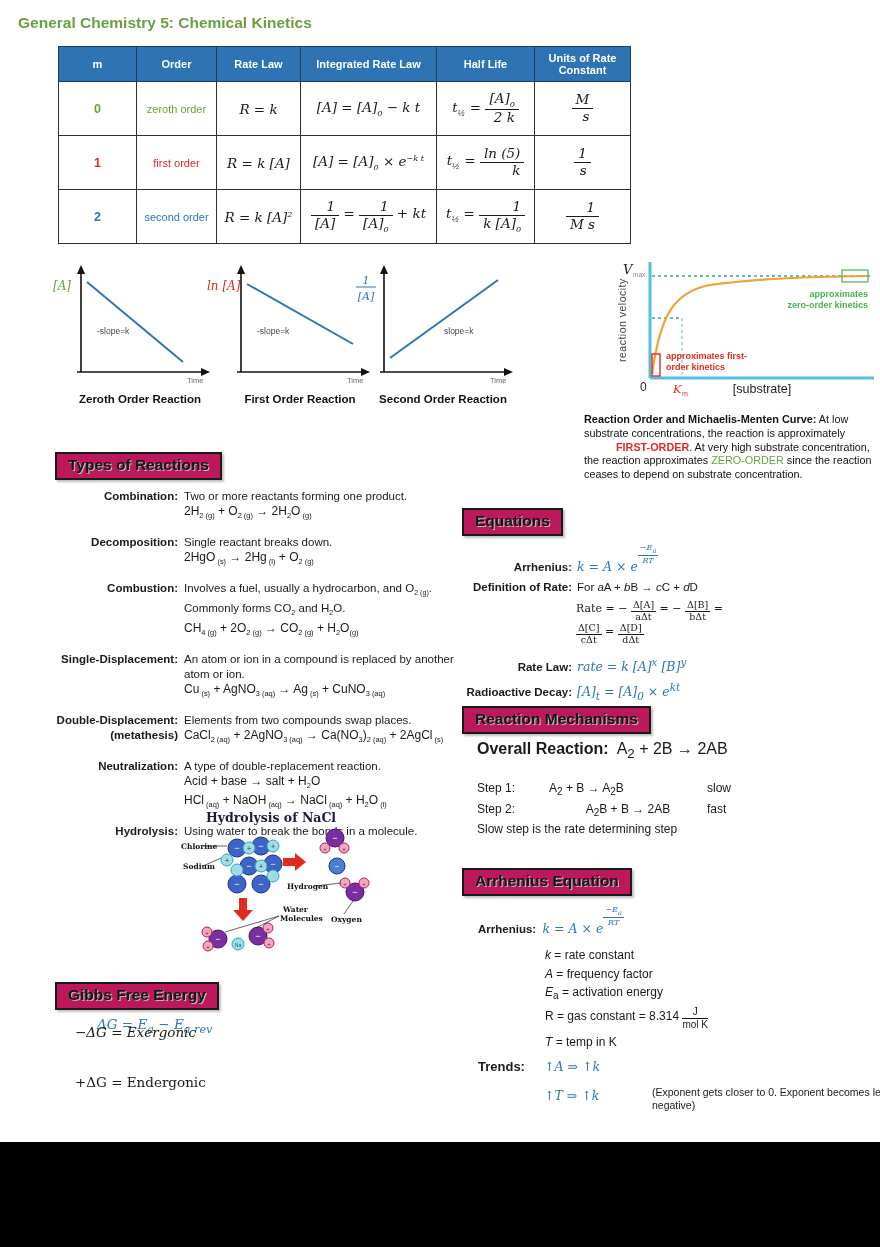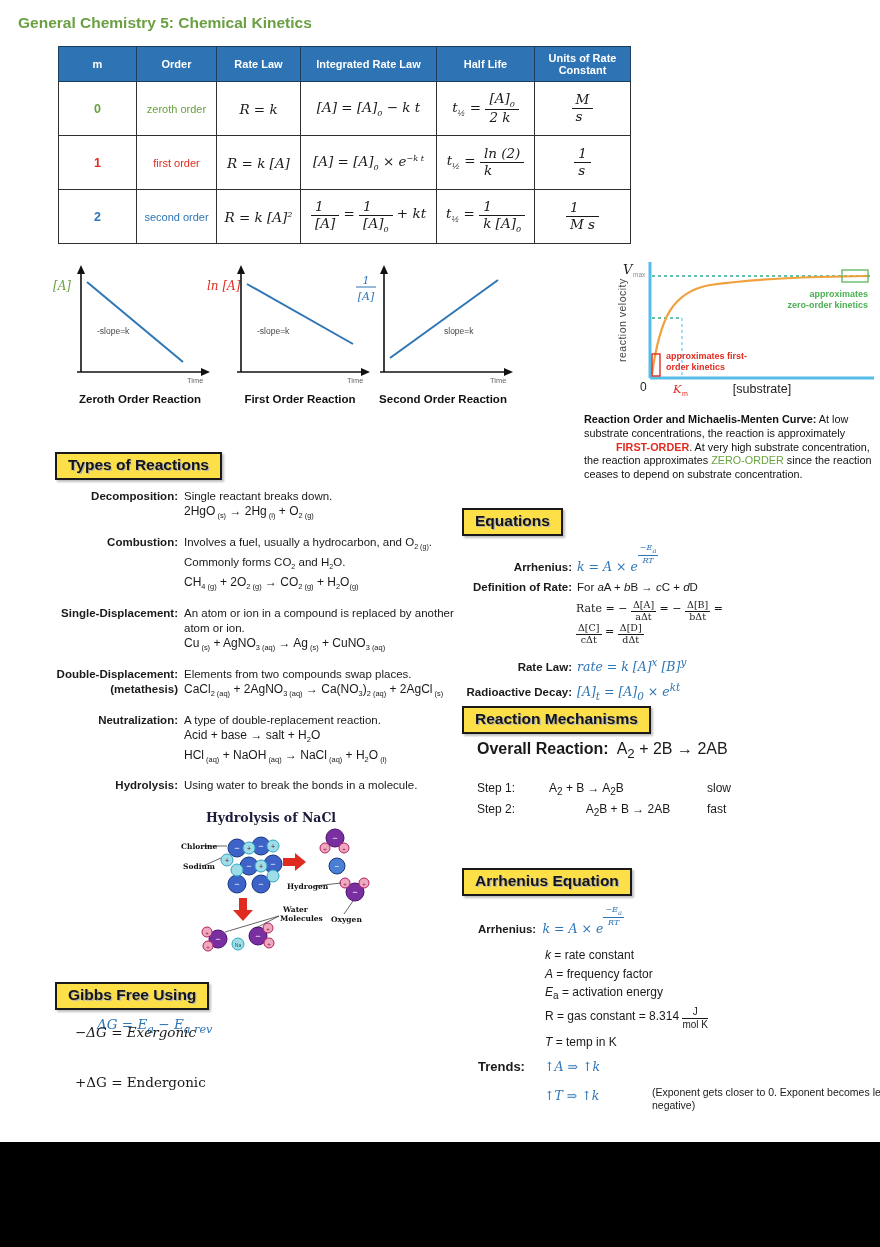--- a/index.html
+++ b/index.html
@@ -17,35 +17,35 @@
   #kin-table{left:58px;top:46px;}
   table{border-collapse:collapse;table-layout:fixed;}
   th,td{border:1px solid #2f2f2f;text-align:center;vertical-align:middle;padding:2px;}
   thead th{background:#2E74B5;color:#fff;font-weight:bold;font-size:11px;height:30px;border-color:#1d3d5c;}
   tbody tr{height:54px;}
   tbody td{font-size:13.5px;}
   td.m-cell{font-weight:bold;font-size:12.5px;}
   td.order-cell{font-size:11px;}
   .math{font-family:"DejaVu Serif",serif;font-style:italic;}
   .math sub,.math sup{font-size:60%;}
-  .frac{display:inline-block;vertical-align:-0.75em;text-align:left;line-height:1.15;}
+  .frac{display:inline-block;vertical-align:-0.75em;text-align:right;line-height:1.15;}
   .frac .n{display:block;border-bottom:1px solid currentColor;padding:0 4px;}
   .frac .d{display:block;padding:0 4px;}
 
   
   .ograph{width:170px;height:152px;}
   .ograph .cap{position:absolute;top:133px;left:10px;width:170px;text-align:center;
                font-weight:bold;font-size:11.5px;color:#111;}
 
   
   #mm-caption{left:584px;top:413px;width:294px;font-size:10.8px;line-height:13.8px;color:#111;}
   #mm-caption b{font-size:10.9px;}
 
   
-  .secbox{display:inline-block;border:2px solid #1a1a1a;background:#fde047;padding:2px 11px 4px;
+  .secbox{display:inline-block;border:2px solid #1a1a1a;background:#be185d;padding:2px 11px 4px;
           font-size:15.5px;font-weight:bold;color:#141414;
           text-shadow:1.2px 1.2px 0 #b5b5b5;box-shadow:2px 2px 2px rgba(0,0,0,.25);}
 
   
   #types-content{left:38px;top:489px;width:428px;font-size:11.5px;line-height:15px;}
   .tr-entry{display:grid;grid-template-columns:140px 1fr;column-gap:6px;margin-bottom:11.5px;}
   .tr-label{font-weight:bold;text-align:right;}
   .tr-chem{font-size:12px;}
   .tr-chem sub,.tr-text sub{font-size:62%;}
 
@@ -103,21 +103,21 @@
           <td><span class="math">R = k</span></td>
           <td><span class="math">[A] = [A]<sub>0</sub> − k t</span></td>
           <td><span class="math"><span>t<sub>½</sub> =</span> <span class="frac"><span class="n">[A]<sub>0</sub></span><span class="d">2 k</span></span></span></td>
           <td><span class="math"><span class="frac"><span class="n">M</span><span class="d">s</span></span></span></td>
         </tr>
         <tr>
           <td class="m-cell red">1</td>
           <td class="order-cell red">first order</td>
           <td><span class="math">R = k [A]</span></td>
           <td><span class="math">[A] = [A]<sub>0</sub> × e<sup>−k t</sup></span></td>
-          <td><span class="math"><span>t<sub>½</sub> =</span> <span class="frac"><span class="n">ln (2)</span><span class="d">k</span></span></span></td>
+          <td><span class="math"><span>t<sub>½</sub> =</span> <span class="frac"><span class="n">ln (5)</span><span class="d">k</span></span></span></td>
           <td><span class="math"><span class="frac"><span class="n">1</span><span class="d">s</span></span></span></td>
         </tr>
         <tr>
           <td class="m-cell blue">2</td>
           <td class="order-cell blue">second order</td>
           <td><span class="math">R = k [A]<sup>2</sup></span></td>
           <td><span class="math"><span class="frac"><span class="n">1</span><span class="d">[A]</span></span> <span>=</span> <span class="frac"><span class="n">1</span><span class="d">[A]<sub>0</sub></span></span> <span>+ kt</span></span></td>
           <td><span class="math"><span>t<sub>½</sub> =</span> <span class="frac"><span class="n">1</span><span class="d">k [A]<sub>0</sub></span></span></span></td>
           <td><span class="math"><span class="frac"><span class="n">1</span><span class="d">M s</span></span></span></td>
         </tr>
@@ -193,20 +193,27 @@
     </svg>
   </div>
 
   <div class="abs" id="mm-caption">
     <b>Reaction Order and Michaelis-Menten Curve:</b><span>  At low substrate concentrations, the reaction is approximately </span><span class="red bold">FIRST-ORDER</span><span>.  At very high substrate concentration, the reaction approximates </span><span class="green">ZERO-ORDER</span><span> since the reaction ceases to depend on substrate concentration.</span>
   </div>
 
   <div class="abs secbox" style="left:55px;top:452px;">Types of Reactions</div>
 
   <div class="abs" id="types-content">
+    <div class="tr-entry">
+      <div class="tr-label">Combination:</div>
+      <div>
+          <div class="tr-text">Two or more reactants forming one product.</div>
+           <div class="tr-chem">2H<sub>2 (g)</sub> + O<sub>2 (g)</sub> → 2H<sub>2</sub>O<sub> (g)</sub></div>
+        </div>
+    </div>
     <div class="tr-entry">
       <div class="tr-label">Decomposition:</div>
       <div>
           <div class="tr-text">Single reactant breaks down.</div>
            <div class="tr-chem">2HgO<sub> (s)</sub> → 2Hg<sub> (l)</sub> + O<sub>2 (g)</sub></div>
         </div>
     </div>
     <div class="tr-entry">
       <div class="tr-label">Combustion:</div>
       <div>
@@ -324,21 +331,21 @@
       <line x1="116" y1="112" x2="93" y2="124" stroke="#222" stroke-width="0.7"></line>
       <text class="ser" x="18" y="45" font-size="7.5" font-weight="bold" fill="#111">Chlorine</text>
       <text class="ser" x="20" y="65" font-size="7.5" font-weight="bold" fill="#111">Sodium</text>
       <text class="ser" x="124" y="85" font-size="7.5" font-weight="bold" fill="#111">Hydrogen</text>
       <text class="ser" x="168" y="118" font-size="7.5" font-weight="bold" fill="#111">Oxygen</text>
       <text class="ser" x="120" y="108" font-size="7.5" font-weight="bold" fill="#111">Water</text>
       <text class="ser" x="117" y="117" font-size="7.5" font-weight="bold" fill="#111">Molecules</text>
     </svg>
   </div>
 
-  <div class="abs secbox" style="left:55px;top:982px;">Gibbs Free Using</div>
+  <div class="abs secbox" style="left:55px;top:982px;">Gibbs Free Energy</div>
   <div class="abs bluemath" style="left:97px;top:1016px;font-size:13.5px;">ΔG = E<sub>a</sub> − E<sub>a rev</sub></div>
   <div class="abs serifline" style="left:75px;top:1024px;font-style:italic;">−ΔG = Exergonic</div>
   <div class="abs serifline" style="left:75px;top:1074px;">+ΔG = Endergonic</div>
 
   <div class="abs secbox" style="left:462px;top:508px;">Equations</div>
   <div class="abs" style="left:448px;top:543px;width:310px;">
     <div class="eqrow">
       <span class="lbl">Arrhenius:</span>
       <span class="bluemath"><span>k = A × e</span><span class="efrac"><span class="n">−E<sub>a</sub></span><span class="d">RT</span></span></span>
     </div>
@@ -370,20 +377,21 @@
     <div class="mech-step">
       <span>Step 1:</span>
       <span style="text-align:left;">A<sub>2</sub> + B → A<sub>2</sub>B</span>
       <span>slow</span>
     </div>
     <div class="mech-step">
       <span>Step 2:</span>
       <span style="text-align:center;">A<sub>2</sub>B + B → 2AB</span>
       <span>fast</span>
     </div>
+    <div style="font-size:12px;margin-top:4px;">Slow step is the rate determining step</div>
   </div>
 
   <div class="abs secbox" style="left:462px;top:868px;">Arrhenius Equation</div>
   <div class="abs" style="left:478px;top:905px;width:330px;">
     <div style="font-size:11.5px;margin-bottom:12px;">
       <b>Arrhenius:</b>&nbsp;
       <span class="bluemath"><span>k = A × e</span><span class="efrac"><span class="n">−E<sub>a</sub></span><span class="d">RT</span></span></span>
     </div>
     <div style="margin-left:67px;">
       <div class="defs-line"><i>k</i> = rate constant</div>

